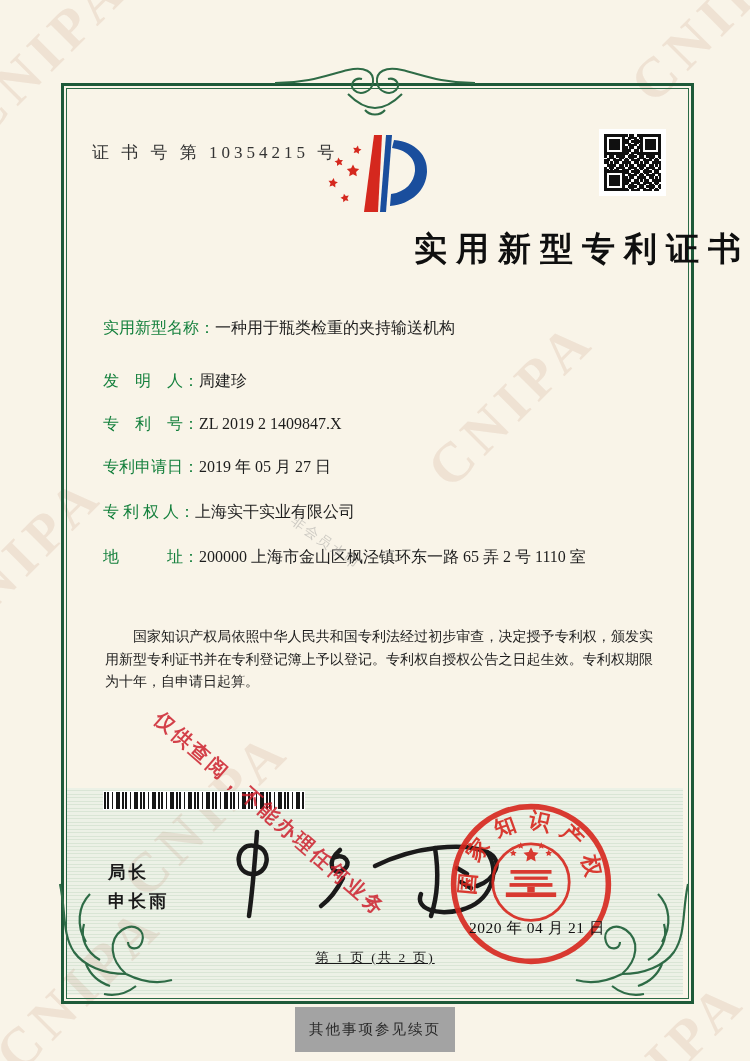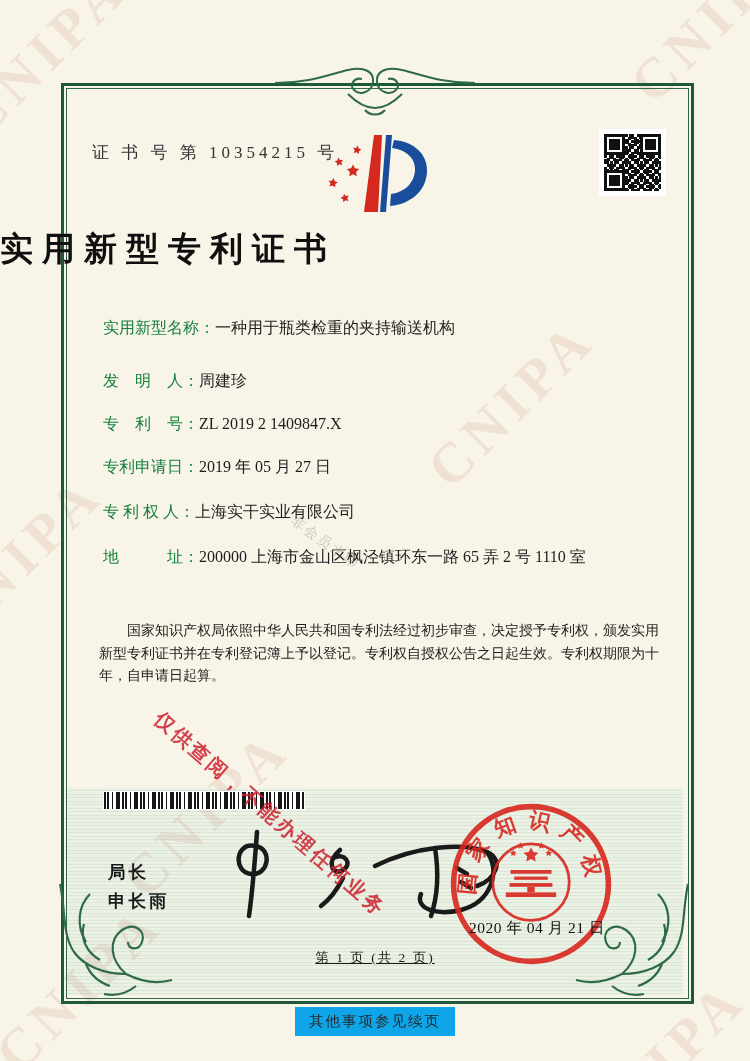--- a/index.html
+++ b/index.html
@@ -46,50 +46,50 @@
     position:absolute;inset:5px;
     background:
       repeating-conic-gradient(#101010 0% 25%, rgba(255,255,255,0) 0% 50%),
       repeating-conic-gradient(#101010 0% 25%, #fff 0% 50%);
     background-size:6px 6px,10px 10px;
   }
   .qf{position:absolute;width:15px;height:15px;border:3px solid #101010;background:#fff;}
   .qf::after{content:'';position:absolute;inset:2px;background:#101010;}
   .qf.tl{left:5px;top:5px;} .qf.tr{right:5px;top:5px;} .qf.bl{left:5px;bottom:5px;}
   .title{
-    position:absolute;left:0;right:0;top:227px;text-align:left;
+    position:absolute;left:0;right:0;top:227px;text-align:right;
     font-size:33px;font-weight:700;letter-spacing:9px;color:#0f0f0f;z-index:2;
   }
   
   .frow{position:absolute;left:103px;font-size:16px;line-height:22px;color:#1d1d1d;z-index:2;white-space:nowrap;}
   .flabel{color:#15803d;}
   .fvalue{color:#1d1d1d;}
   .gsep{display:inline-block;width:26px;}
   
   .paras{
     position:absolute;left:99px;top:620px;width:560px;z-index:2;
     font-size:14px;line-height:22.5px;text-align:justify;color:#1d1d1d;
   }
-  .paras p{margin:0;text-indent:2em;}
+  .paras p{margin:6px;text-indent:2em;}
   
   .barcode{position:absolute;left:103px;top:791px;width:202px;height:19px;background:#fff;z-index:3;}
   .barcode .bars{
     position:absolute;inset:1px;
     background:repeating-linear-gradient(90deg,
       #161616 0 2px,#fff 2px 3px,#161616 3px 5px,#fff 5px 8px,
       #161616 8px 9px,#fff 9px 12px,#161616 12px 16px,#fff 16px 18px);
   }
   .signer{position:absolute;left:108px;top:858px;z-index:3;font-size:17.5px;line-height:29px;letter-spacing:3px;font-weight:600;color:#1a1a1a;}
   .signature{position:absolute;left:225px;top:828px;width:300px;height:100px;z-index:3;}
   .seal{position:absolute;left:448px;top:801px;width:166px;height:166px;z-index:3;}
   .seal-date{position:absolute;left:469px;top:918px;font-size:15.5px;letter-spacing:0.5px;color:#111;z-index:4;white-space:nowrap;}
   .page-indicator{position:absolute;left:0;right:0;top:949px;text-align:center;font-size:13.5px;letter-spacing:2px;color:#1a1a1a;z-index:3;text-decoration:underline;}
   .cont-note{
     position:absolute;left:50%;top:1007px;transform:translateX(-50%);
-    background:#0ea5e9;padding:5px 14px;font-size:14.5px;letter-spacing:2px;color:#2a2a2a;z-index:3;white-space:nowrap;
+    background:#a3a3a3;padding:13px 14px;font-size:14.5px;letter-spacing:2px;color:#2a2a2a;z-index:3;white-space:nowrap;
   }
   
   .wm-member{
     position:absolute;left:298px;top:512px;z-index:2;white-space:nowrap;
     font-size:14px;letter-spacing:2px;color:rgba(140,140,140,0.40);
     transform:rotate(36deg);transform-origin:0 0;
   }
   .wm-red{
     position:absolute;left:166px;top:706px;z-index:6;white-space:nowrap;
     font-size:20px;letter-spacing:3px;font-weight:600;color:rgba(204,32,45,0.85);

